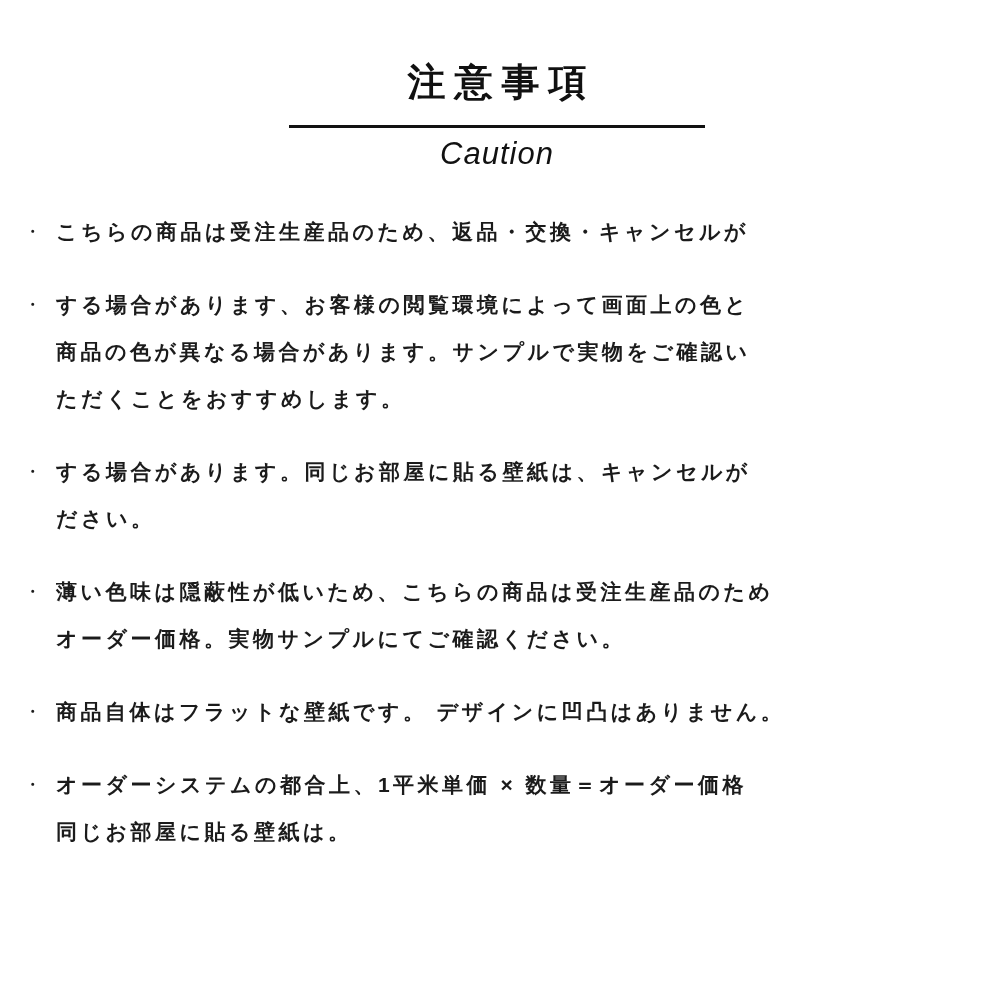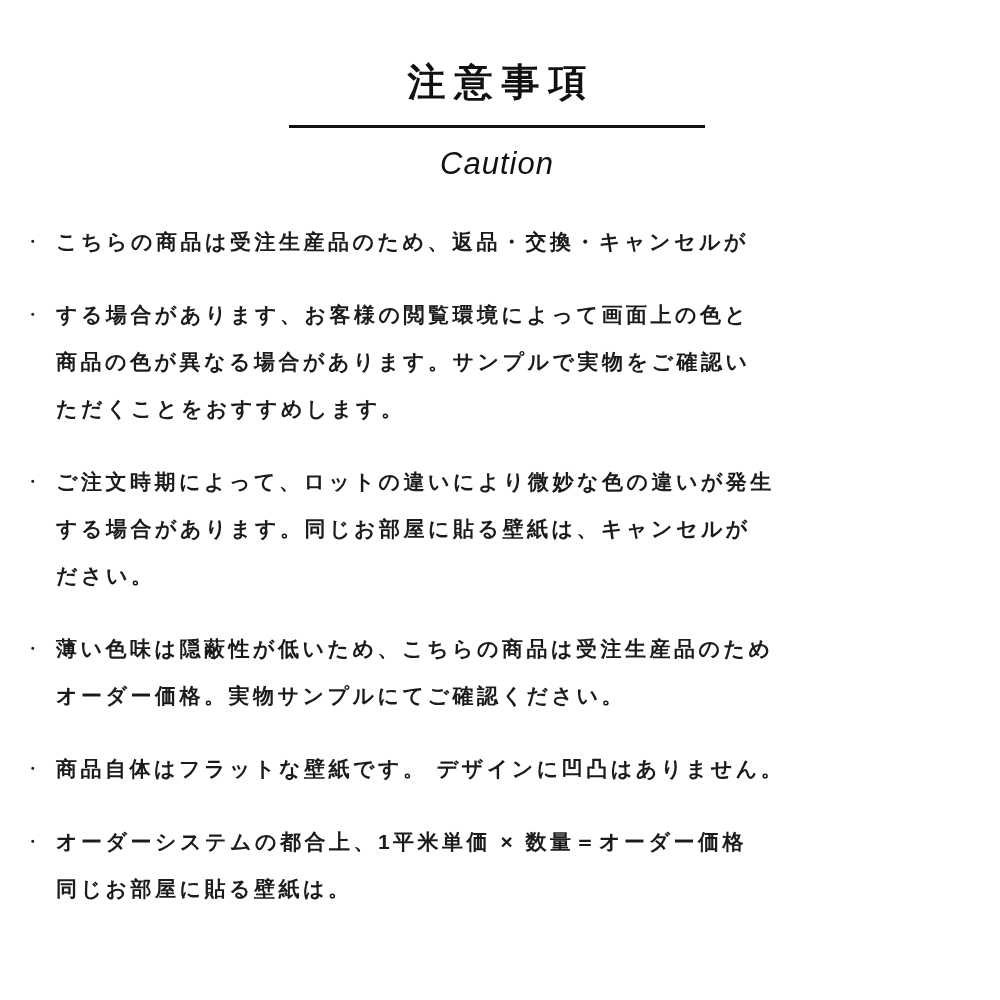--- a/index.html
+++ b/index.html
@@ -31,21 +31,21 @@
     color: #111111;
     white-space: nowrap;
   }
   .divider {
     width: 416px;
     height: 3px;
     background: #111111;
     margin: 21px auto 0 auto;
   }
   .subtitle {
-    margin-top: 18px;
+    margin-top: 8px;
     font-size: 31px;
     font-style: italic;
     font-weight: 500;
     letter-spacing: 1px;
     color: #111111;
   }
   .items {
     list-style: none;
     margin: 36px 0 0 0;
     padding: 0;
@@ -97,21 +97,20 @@
       <div class="item-text">
         <div class="line">する場合があります、お客様の閲覧環境によって画面上の色と</div>
         <div class="line">商品の色が異なる場合があります。サンプルで実物をご確認い</div>
         <div class="line">ただくことをおすすめします。</div>
       </div>
     </li>
 
     <li class="item">
       <span class="bullet">・</span>
       <div class="item-text">
-        <div class="line">ご注文時期によって、ロットの違いにより微妙な色の違いが発生</div>
         <div class="line">する場合があります。同じお部屋に貼る壁紙は、キャンセルが</div>
         <div class="line">ださい。</div>
       </div>
     </li>
 
     <li class="item">
       <span class="bullet">・</span>
       <div class="item-text">
         <div class="line">薄い色味は隠蔽性が低いため、こちらの商品は受注生産品のため</div>
         <div class="line">オーダー価格。実物サンプルにてご確認ください。</div>

